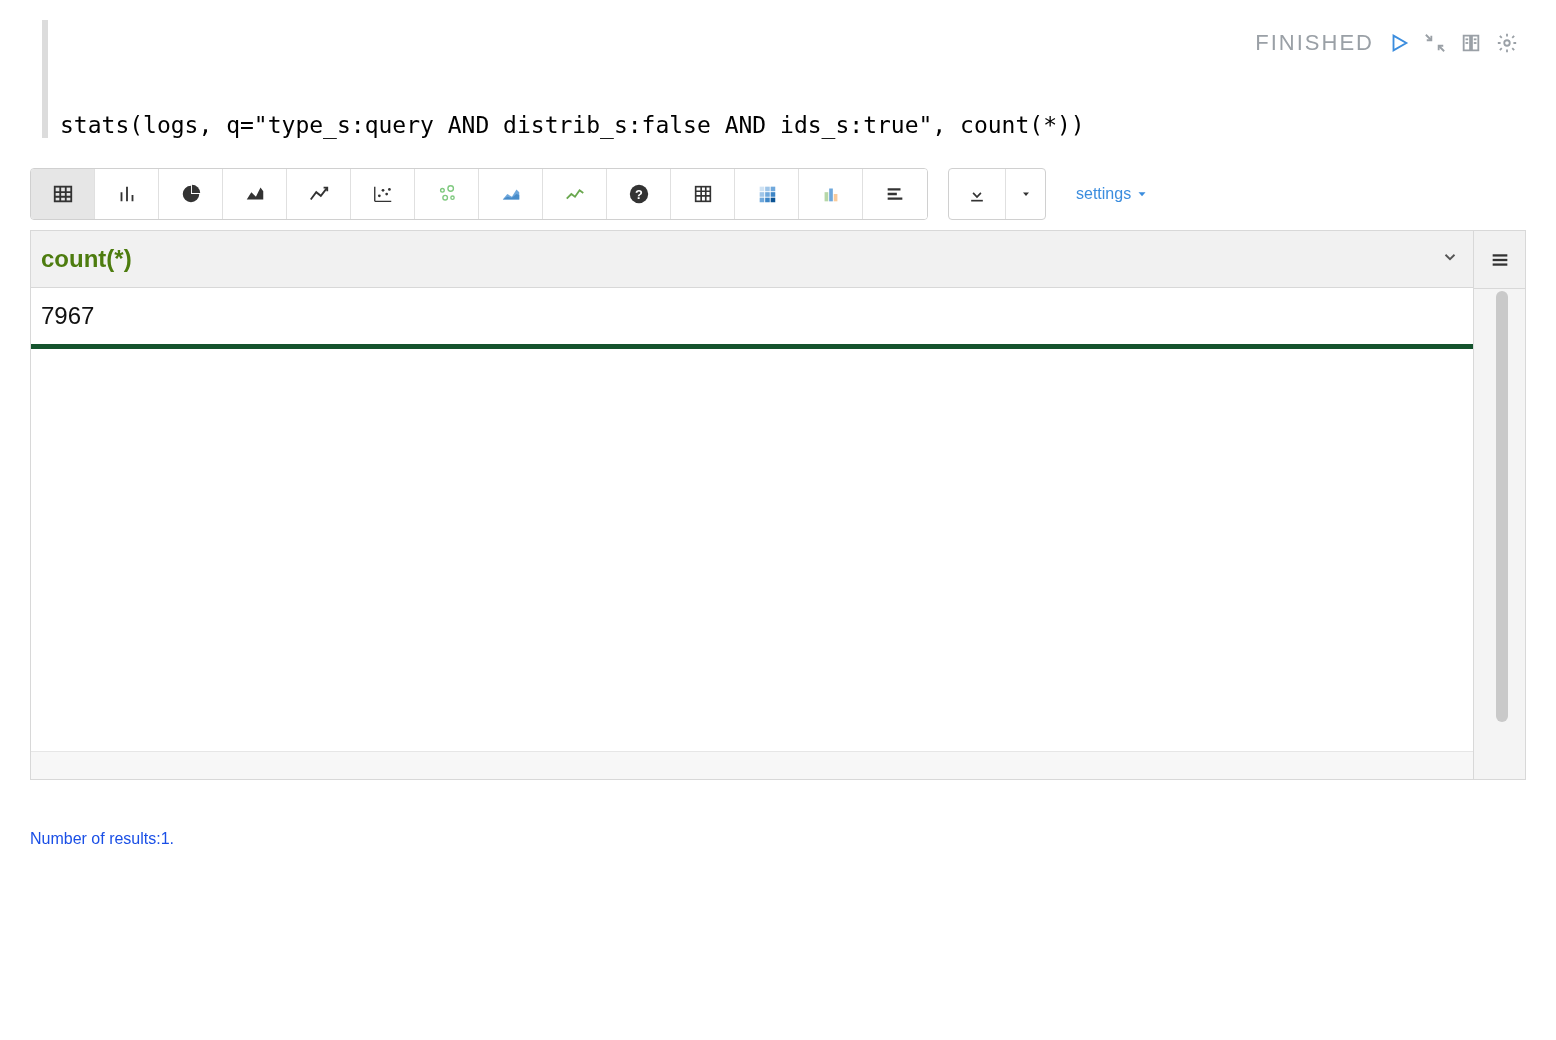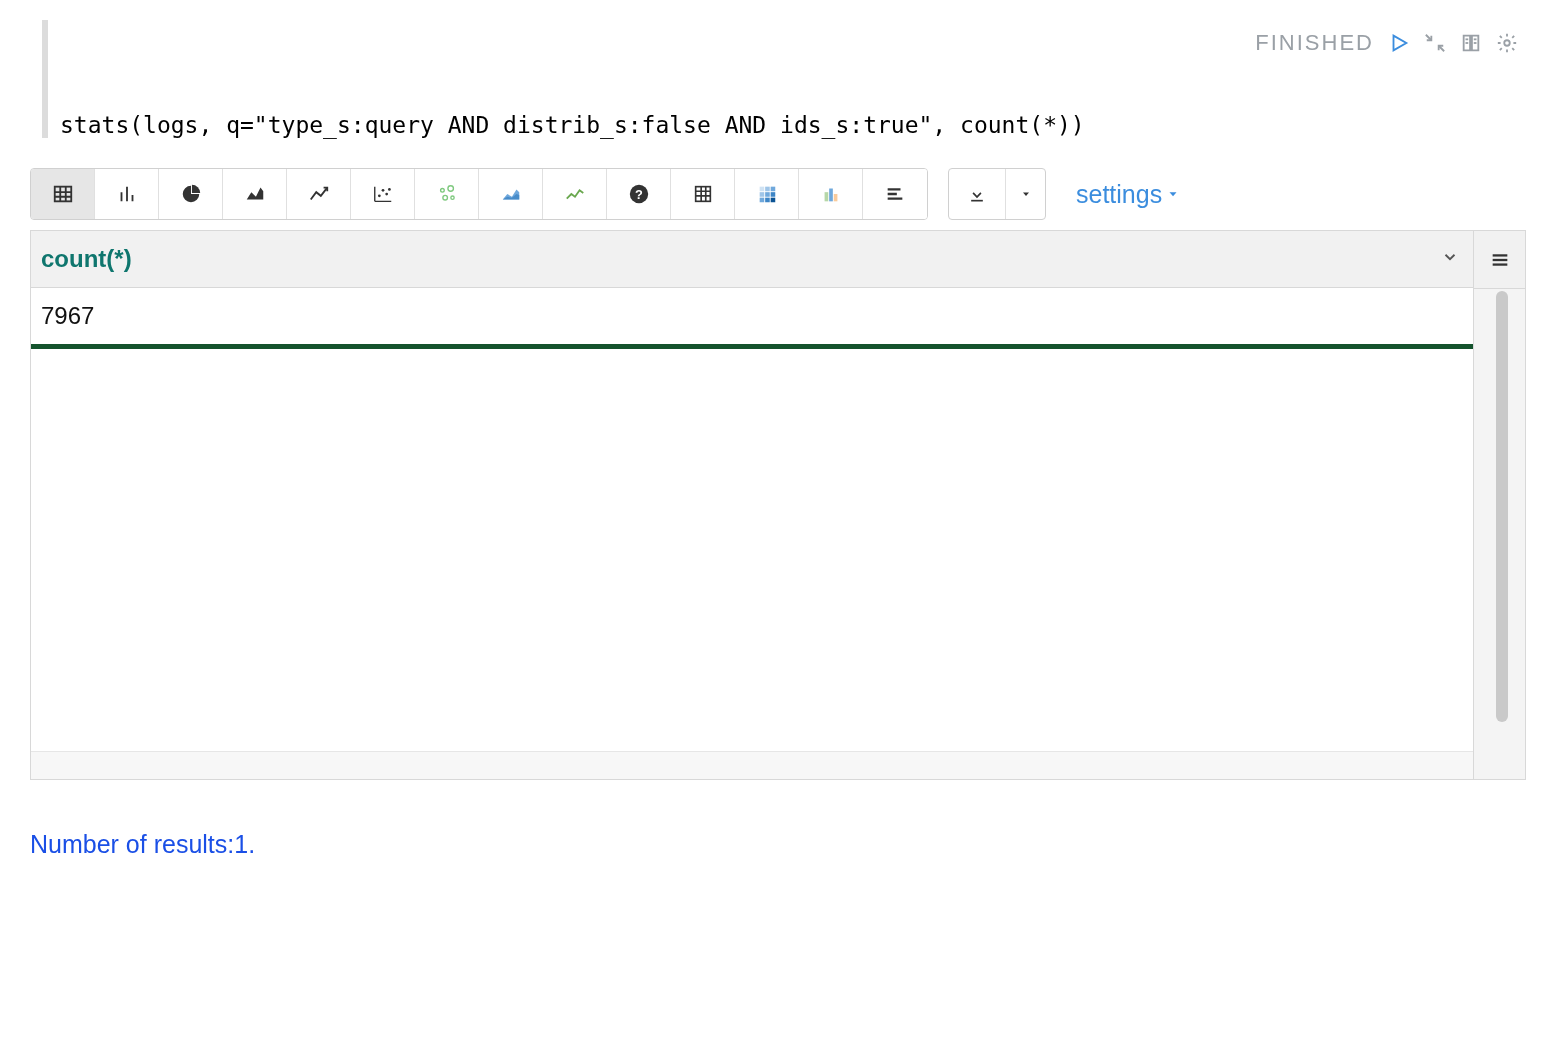--- a/index.html
+++ b/index.html
@@ -103,21 +103,21 @@
       border-left: 1px solid #e0e0e0;
       display: inline-flex;
       align-items: center;
       justify-content: center;
       cursor: pointer;
       color: #444;
     }
 
     .settings-link {
       color: #3b8dde;
-      font-size: 25px;
+      font-size: 16px;
       display: inline-flex;
       align-items: center;
       gap: 4px;
       cursor: pointer;
       margin-left: 10px;
     }
     .settings-link svg { fill: #3b8dde; }
 
     .results-table-wrap {
       border: 1px solid #d8d8d8;
@@ -135,21 +135,21 @@
       background: #f1f1f1;
       border-bottom: 1px solid #d8d8d8;
       display: flex;
       align-items: center;
       justify-content: space-between;
       padding: 14px 14px 14px 10px;
     }
     .th-label {
       font-weight: 700;
       font-size: 24px;
-      color: #0f766e;
+      color: #4d7c0f;
     }
     .th-caret { color: #555; cursor: pointer; }
     .table-row {
       border-bottom: 5px solid #14532d;
       padding: 14px 14px 14px 10px;
       font-size: 24px;
       color: #111;
     }
     .table-footer-bar {
       margin-top: auto;
@@ -188,21 +188,21 @@
       left: 22px;
       width: 12px;
       height: 88%;
       background: #c9c9c9;
       border-radius: 6px;
     }
 
     .footer-note {
       margin-top: 50px;
       color: #1a4fe6;
-      font-size: 25px;
+      font-size: 16px;
     }
   </style>
 </head>
 <body>
 
 <div class="code-area">
   <div class="gutter"></div>
   <div style="flex:1;">
     <div class="cell-header">
       <span class="status-text">FINISHED</span>

